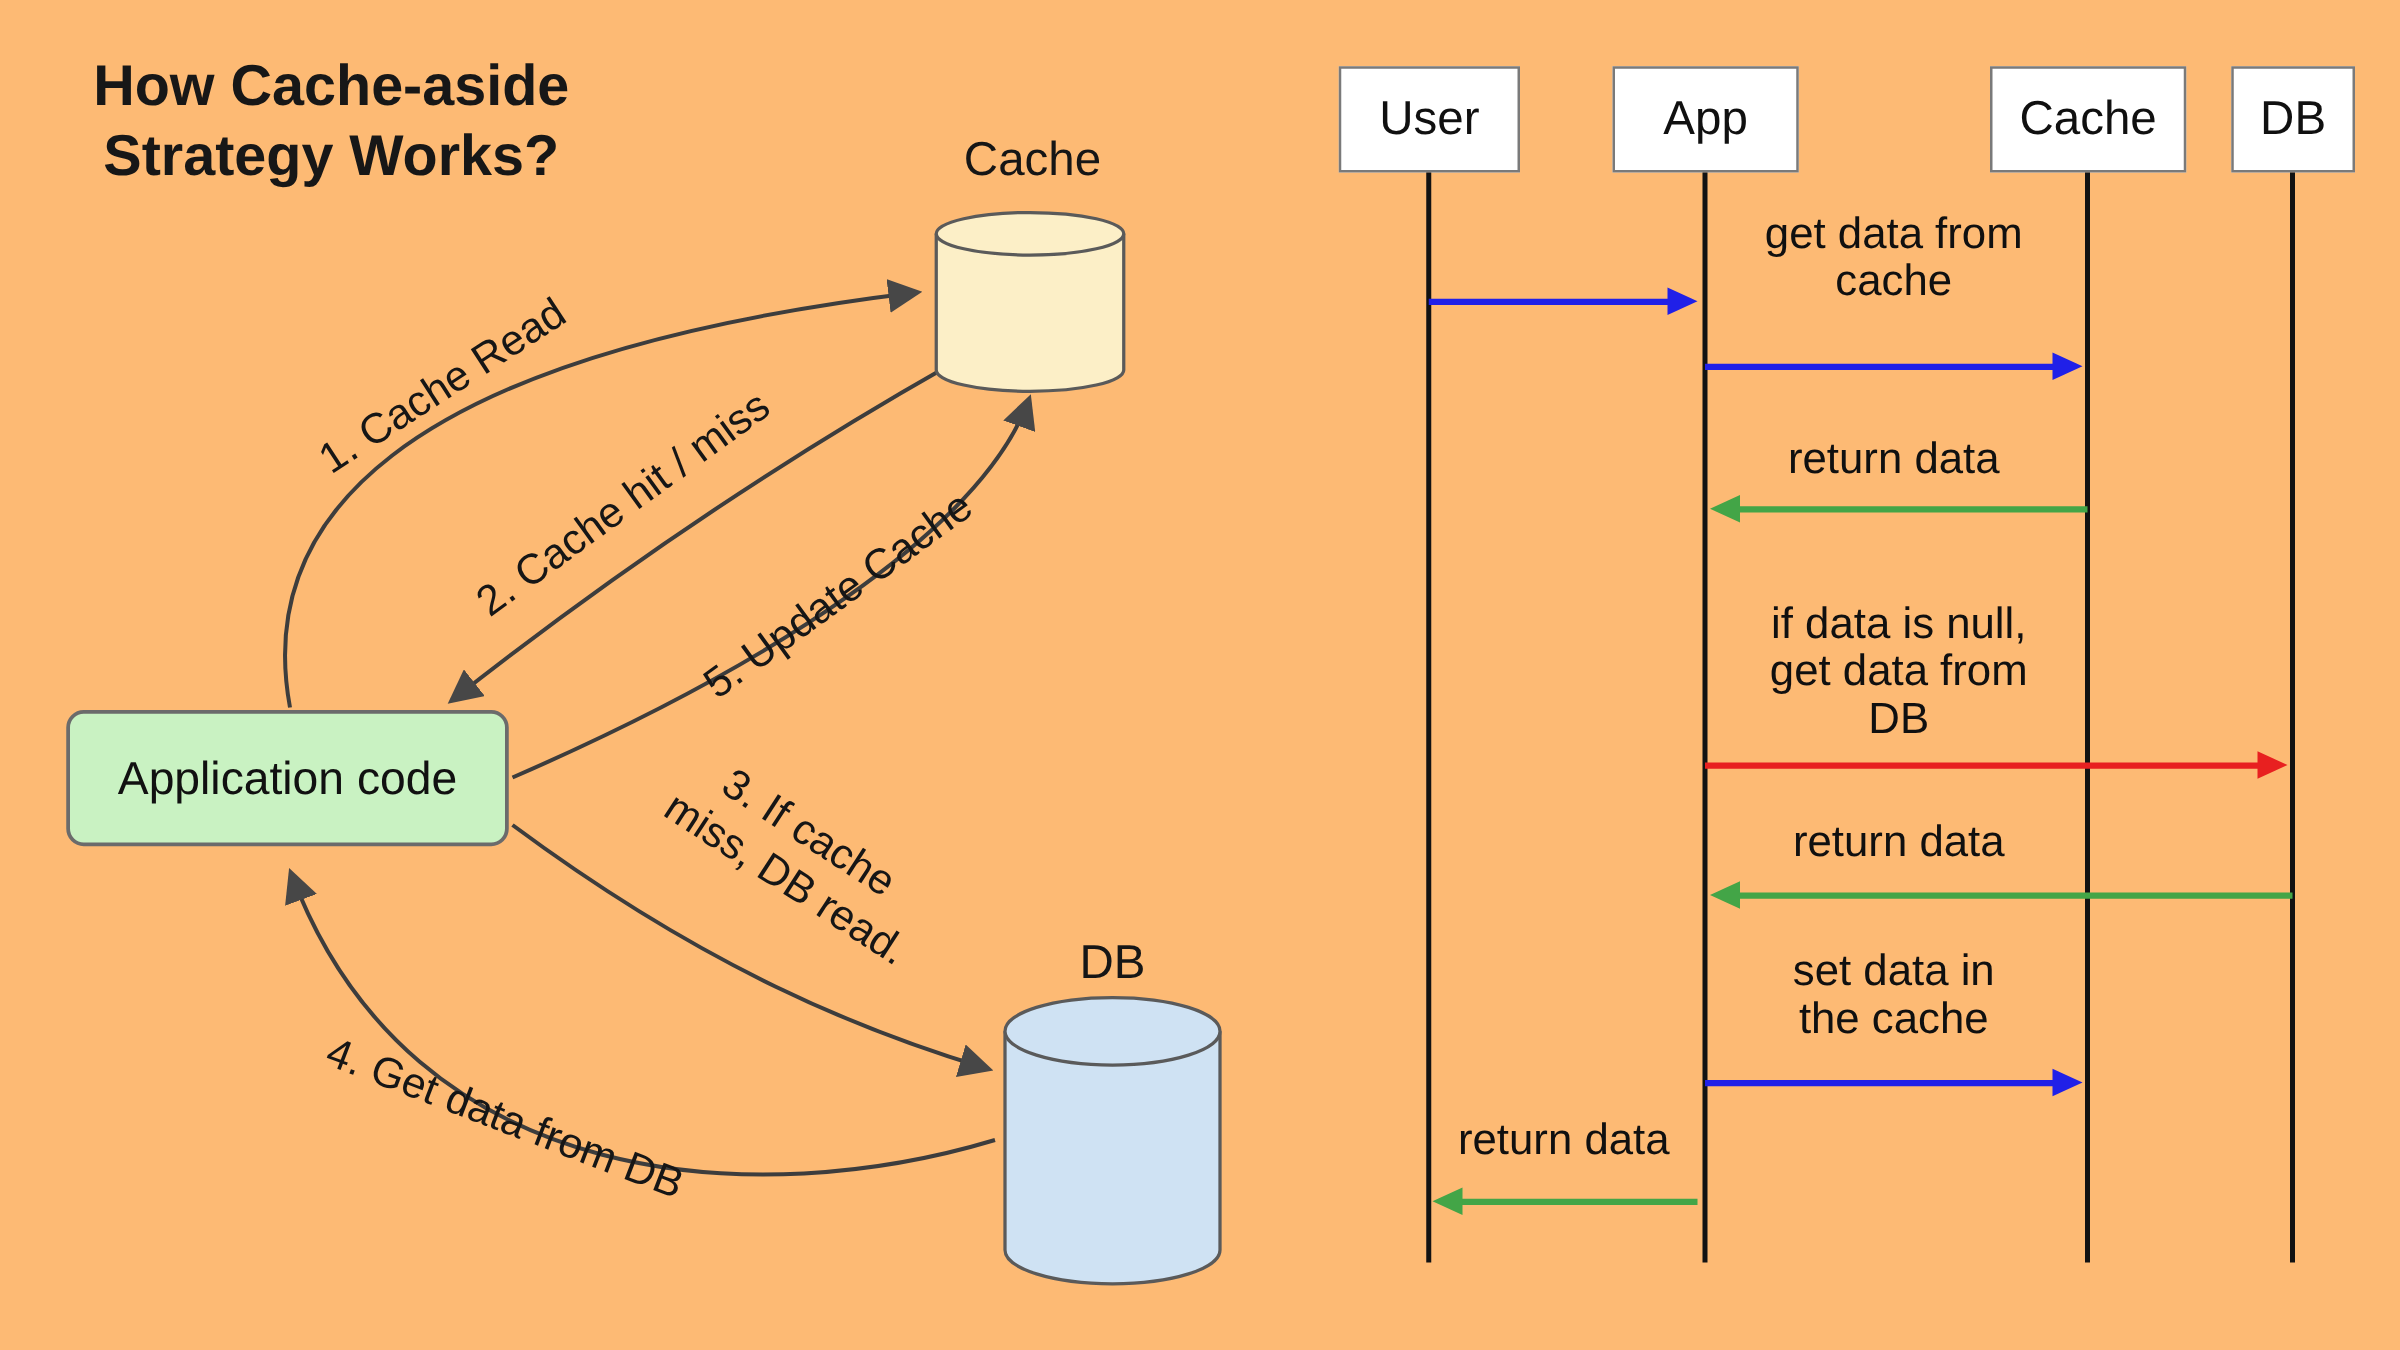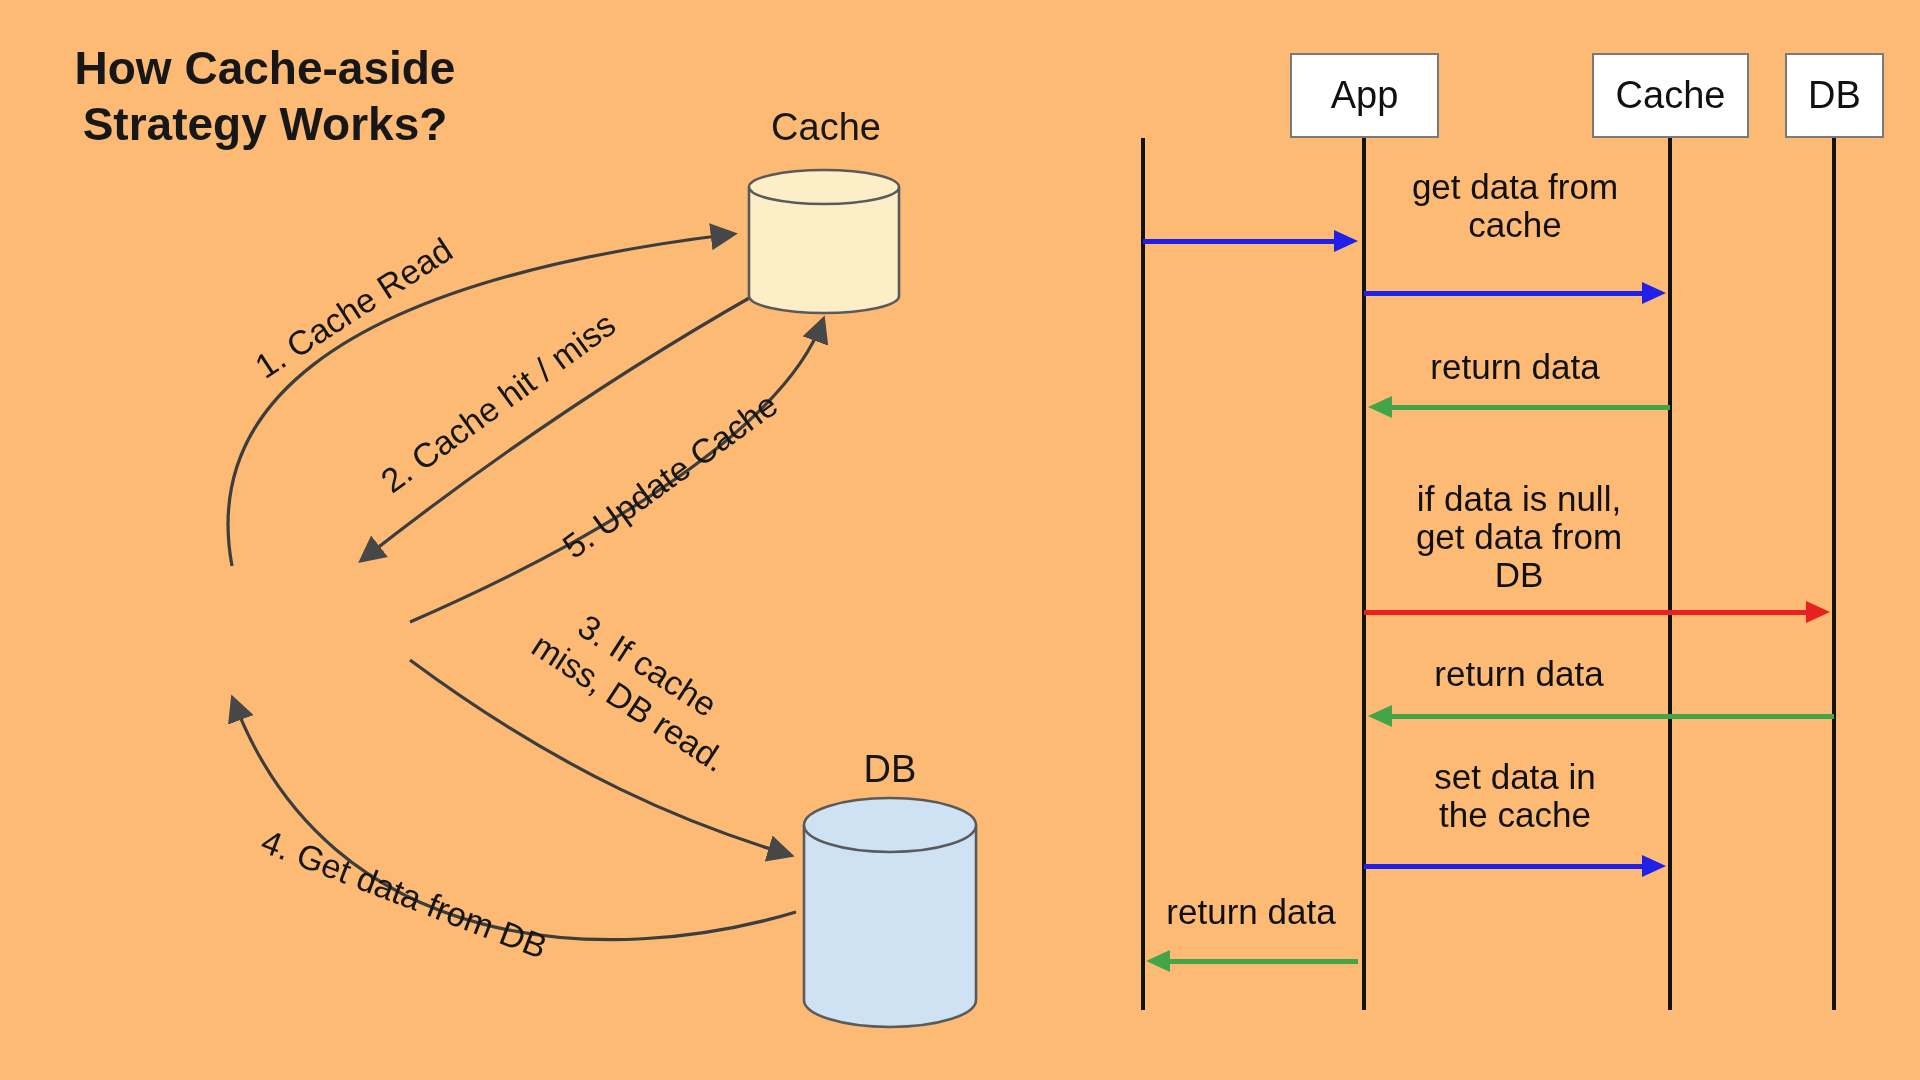--- a/index.html
+++ b/index.html
@@ -81,22 +81,28 @@
     <text class="flow-label" x="360" y="318" text-anchor="middle" transform="rotate(-33 360 318)">1. Cache Read</text>
     <text class="flow-label" x="505" y="412" text-anchor="middle" transform="rotate(-36 505 412)">2. Cache hit / miss</text>
     <text class="flow-label" x="677" y="485" text-anchor="middle" transform="rotate(-36 677 485)">5. Update Cache</text>
     <text class="flow-label" x="645" y="678" text-anchor="middle" transform="rotate(33 645 678)">
       <tspan x="645">3. If cache</tspan>
       <tspan x="645" dy="41">miss, DB read.</tspan>
     </text>
     <text class="flow-label" x="400" y="905" text-anchor="middle" transform="rotate(21 400 905)">4. Get data from DB</text>
   </svg>
 
+  <div class="app-box">
+    <span>Application code</span>
+  </div>
 
 
+  <div class="actor-box" style="left:1071px;width:145px;">
+    <span>User</span>
+  </div>
   <div class="actor-box" style="left:1290px;width:149px;">
     <span>App</span>
   </div>
   <div class="actor-box" style="left:1592px;width:157px;">
     <span>Cache</span>
   </div>
   <div class="actor-box" style="left:1785px;width:99px;">
     <span>DB</span>
   </div>
 

